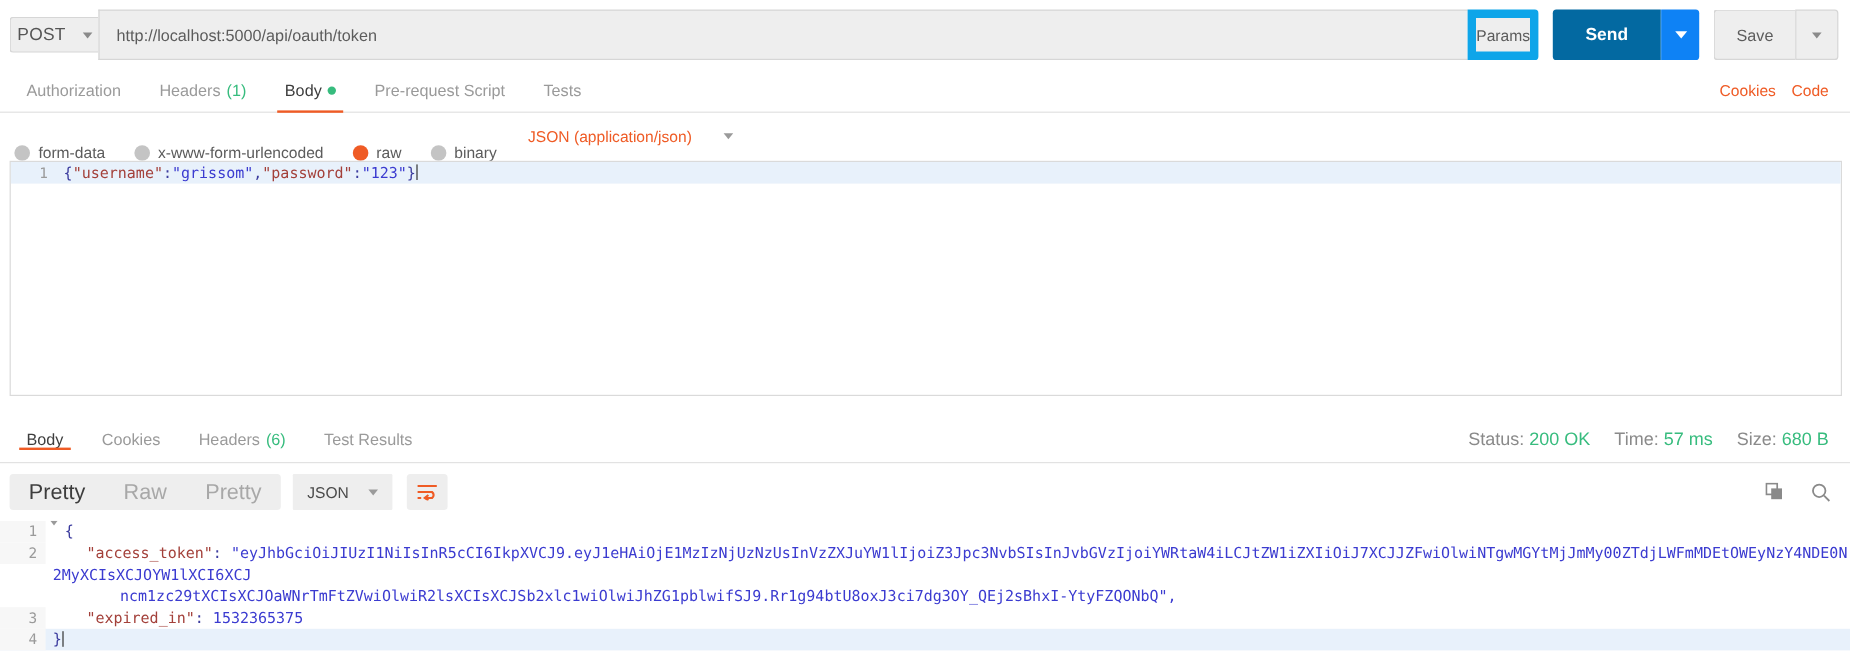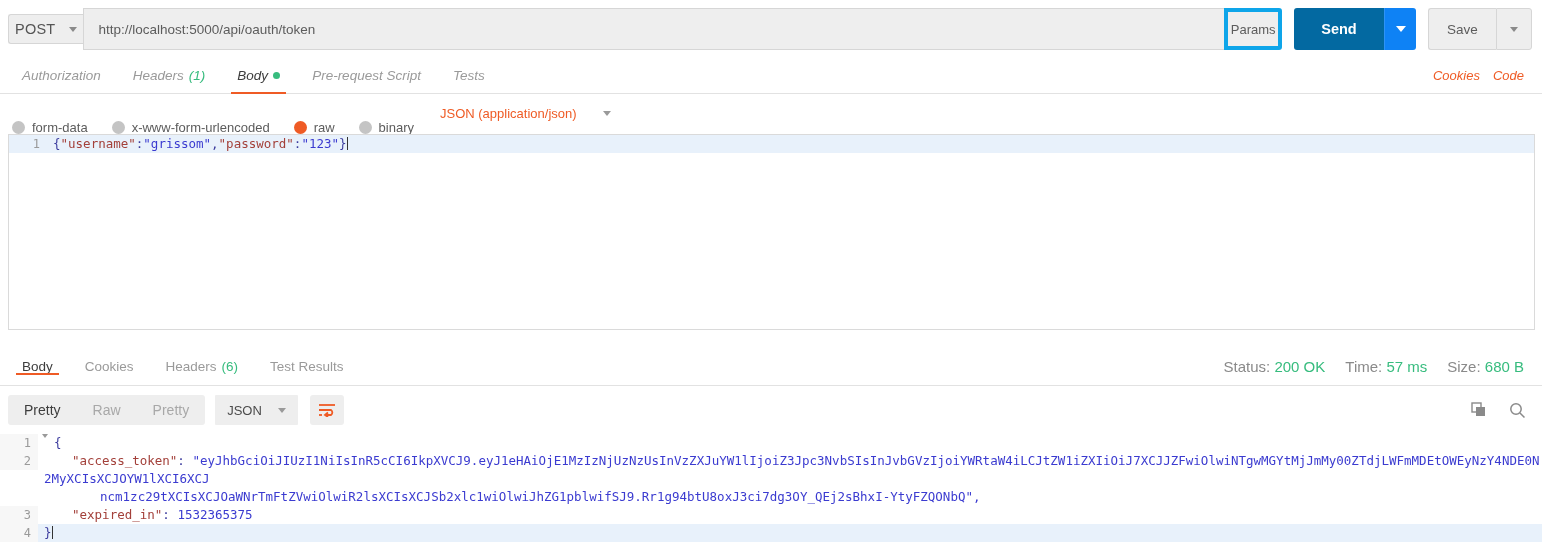--- a/index.html
+++ b/index.html
@@ -44,21 +44,21 @@
     border-right: none;
     display: flex; align-items: center;
     padding: 16px 14px;
     font-size: 13.5px; color: #5c5c5c;
     cursor: text;
     overflow: hidden; white-space: nowrap;
   }
   .params-btn {
     width: 82px; height: 42px;
     background: #eeeeee;
-    border: 4px solid #0ea5e9;
+    border: 7px solid #0ea5e9;
     border-radius: 0 3px 3px 0;
     display: flex; align-items: center; justify-content: center;
     font-size: 13px; color: #5c5c5c; cursor: pointer;
   }
   .send-group { display: flex; margin-left: 12px; }
   .send-btn {
     width: 90px; height: 42px;
     background: #0369a1; color: #fff;
     display: flex; align-items: center; justify-content: center;
     font-size: 14.5px; font-weight: bold;
@@ -90,21 +90,20 @@
     border-radius: 0 3px 3px 0;
     display: flex; align-items: center; justify-content: center; cursor: pointer;
   }
 
   
   .req-tabs {
     position: absolute; left: 0; top: 58px; width: 1542px; height: 36px;
     border-bottom: 1px solid #e2e2e2;
     display: flex; align-items: stretch;
     padding-left: 6px;
-    font-style: italic;
   }
   .rtab {
     display: flex; align-items: center; gap: 5px;
     padding: 0 16px; font-size: 13.5px; color: #9a9a9a;
     cursor: pointer; position: relative;
   }
   .rtab.active { color: #3d3d3d; }
   .rtab.active::after {
     content: ""; position: absolute; left: 10px; right: 10px; bottom: -1px;
     height: 2px; background: #ef5b25;
@@ -199,21 +198,21 @@
   .resp-toolbar {
     position: absolute; left: 0; top: 386px; width: 1542px; height: 48px;
     display: flex; align-items: center; padding: 0 16px 0 8px;
   }
   .seg-group {
     display: flex; background: #eeeeee; border-radius: 3px;
     height: 30px; align-items: stretch;
   }
   .seg {
     display: flex; align-items: center; padding: 4px 16px;
-    font-size: 14px; color: #a8a8a8; cursor: pointer;
+    font-size: 18px; color: #a8a8a8; cursor: pointer;
   }
   .seg.active { color: #3d3d3d; }
   .fmt-select {
     margin-left: 10px; height: 30px; background: #eeeeee; border-radius: 1px;
     display: flex; align-items: center; gap: 16px; padding: 0 12px;
     font-size: 13px; color: #4a4a4a; cursor: pointer;
   }
   .wrap-btn {
     margin-left: 12px; width: 34px; height: 30px; background: #eeeeee;
     border-radius: 3px; display: flex; align-items: center; justify-content: center;

